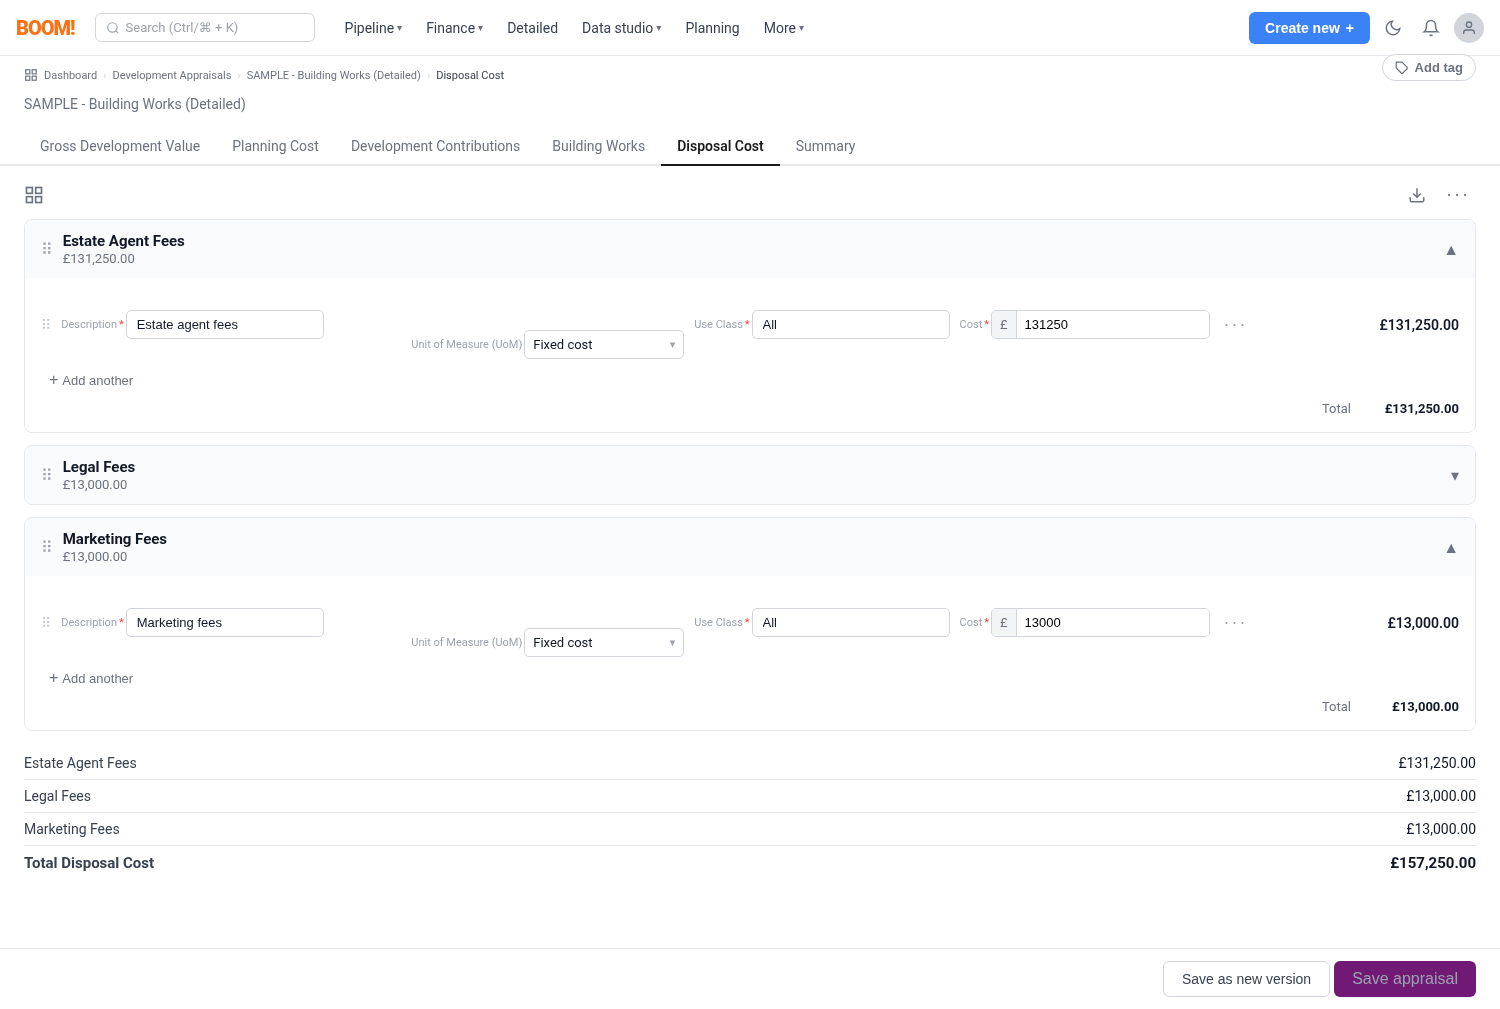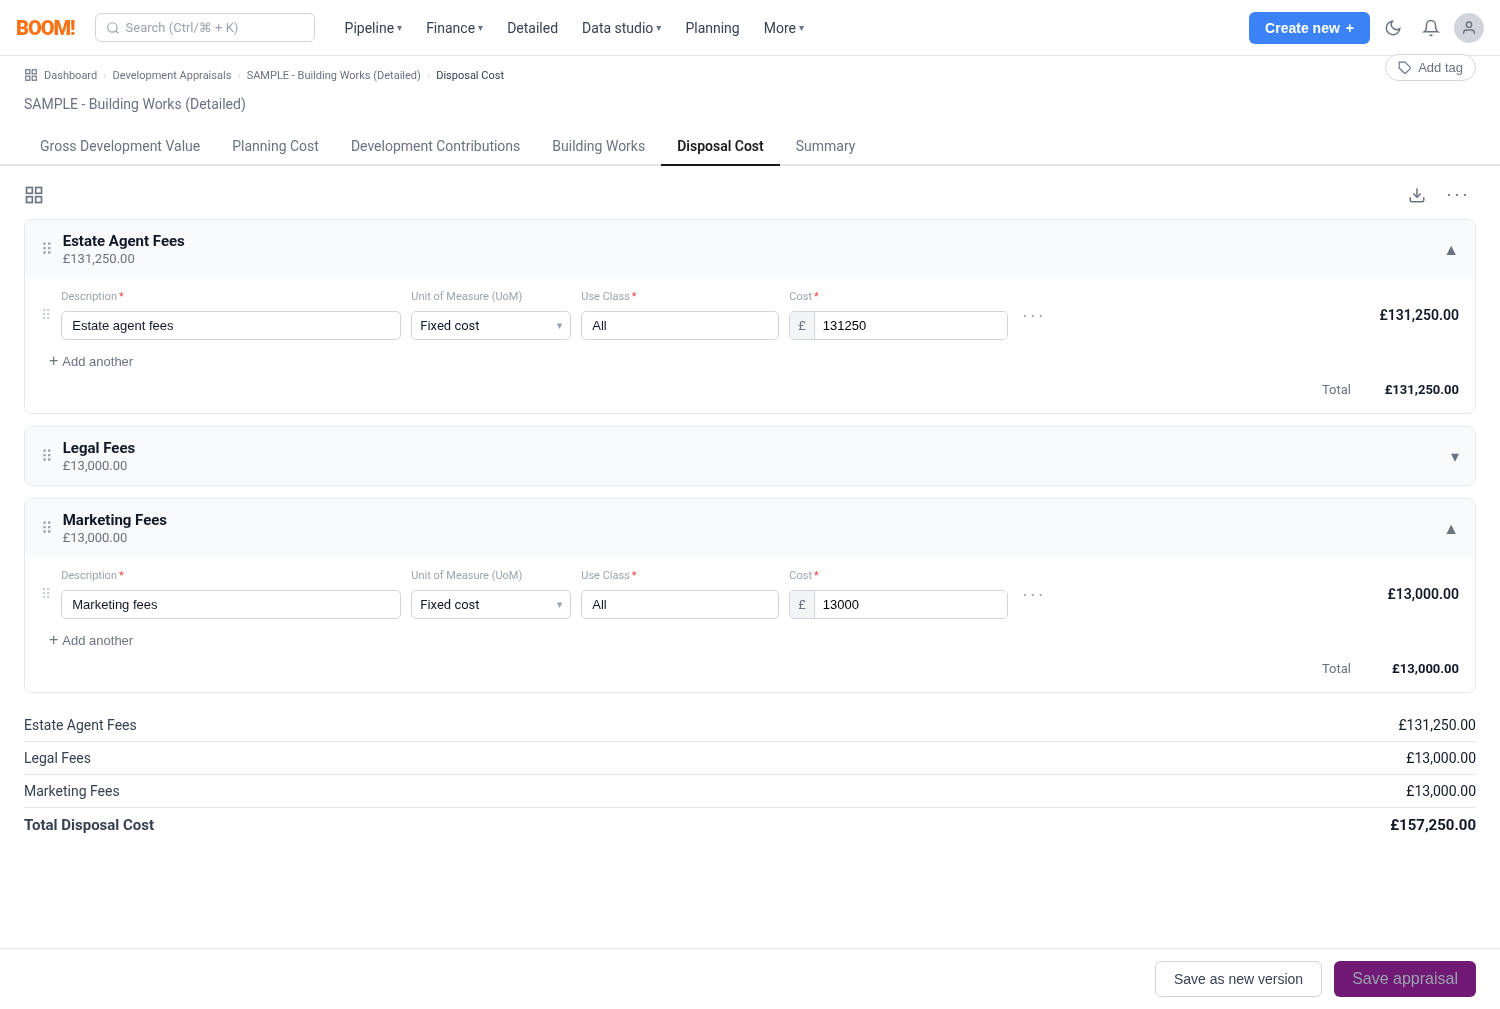--- a/index.html
+++ b/index.html
@@ -44,21 +44,21 @@
     .breadcrumb .sep { color: #d1d5db; }
     .breadcrumb .current { color: #374151; }
 
     
     .page-header { padding: 8px 24px 16px; }
     .page-title { font-size: 28px; font-weight: 800; color: #111827; }
     .page-subtitle { font-size: 14px; color: #6b7280; margin-top: 2px; }
     .add-tag-btn {
       display: inline-flex; align-items: center; gap: 6px; border: 1px solid #d1d5db;
       border-radius: 20px; padding: 5px 12px; font-size: 13px; color: #6b7280;
-      cursor: pointer; background: #fff; float: right; margin-top: -40px;
+      cursor: pointer; background: #fff; float: right; margin-top: -40px; font-weight: bold;
     }
 
     
     .tabs-bar {
       display: flex; align-items: center; border-bottom: 2px solid #e5e7eb;
       padding: 0 24px; gap: 0;
     }
     .tab {
       padding: 10px 16px; font-size: 14px; color: #6b7280; cursor: pointer;
       border-bottom: 2px solid transparent; margin-bottom: -2px; white-space: nowrap;
@@ -89,29 +89,29 @@
     .section-name { font-weight: 700; font-size: 15px; color: #111827; }
     .section-total-sub { font-size: 13px; color: #6b7280; margin-top: 1px; }
     .section-chevron { color: #6b7280; font-size: 16px; margin-left: auto; }
 
     
     .section-body { padding: 12px 16px; background: #fff; }
     .row-item {
       display: flex; align-items: center; gap: 10px; margin-bottom: 8px;
     }
     .row-drag { color: #c4c9d4; font-size: 14px; cursor: grab; }
-    .field-group { display: flex; flex-direction: column; gap: 8px; }
+    .field-group { display: flex; gap: 2px; }
     .field-label { font-size: 11px; color: #9ca3af; display: flex; align-items: center; gap: 2px; }
     .field-label .required { color: #ef4444; }
     .field-input {
       border: 1px solid #d1d5db; border-radius: 5px; padding: 6px 10px;
       font-size: 13px; color: #111827; background: #fff; outline: none;
     }
     .field-description { min-width: 340px; }
-    .field-uom { min-width: 160px; }
+    .field-uom { min-width: 160px; margin-top: 40px; }
     .field-useclass { min-width: 140px; }
     .field-cost { min-width: 140px; }
     .select-field {
       display: flex; align-items: center; border: 1px solid #d1d5db; border-radius: 5px;
       padding: 6px 8px; font-size: 13px; color: #111827; background: #fff;
       cursor: pointer; min-width: 160px; justify-content: space-between;
     }
     .cost-field-wrapper {
       display: flex; align-items: center; border: 1px solid #d1d5db; border-radius: 5px;
       overflow: hidden; min-width: 140px;
@@ -146,21 +146,21 @@
     }
     .summary-row:first-child { border-top: none; }
     .summary-row.total-row { font-weight: 700; font-size: 15px; text-align: center; }
     .summary-row .s-label { color: #374151; }
     .summary-row .s-value { color: #111827; }
 
     
     .footer {
       position: fixed; bottom: 0; left: 0; right: 0; background: #fff;
       border-top: 1px solid #e5e7eb; padding: 12px 24px;
-      display: flex; justify-content: flex-end; gap: 12px; z-index: 100;
+      display: flex; justify-content: flex-end; gap: 4px; z-index: 100;
     }
     .btn-secondary {
       border: 1px solid #d1d5db; background: #fff; color: #374151;
       padding: 9px 18px; border-radius: 6px; font-size: 14px; cursor: pointer; font-weight: 500;
     }
     .btn-primary {
       background: #701a75; color: #9ca3af;
       padding: 9px 18px; border-radius: 6px; font-size: 16px; cursor: pointer;
       font-weight: 400; border: none;
     }

